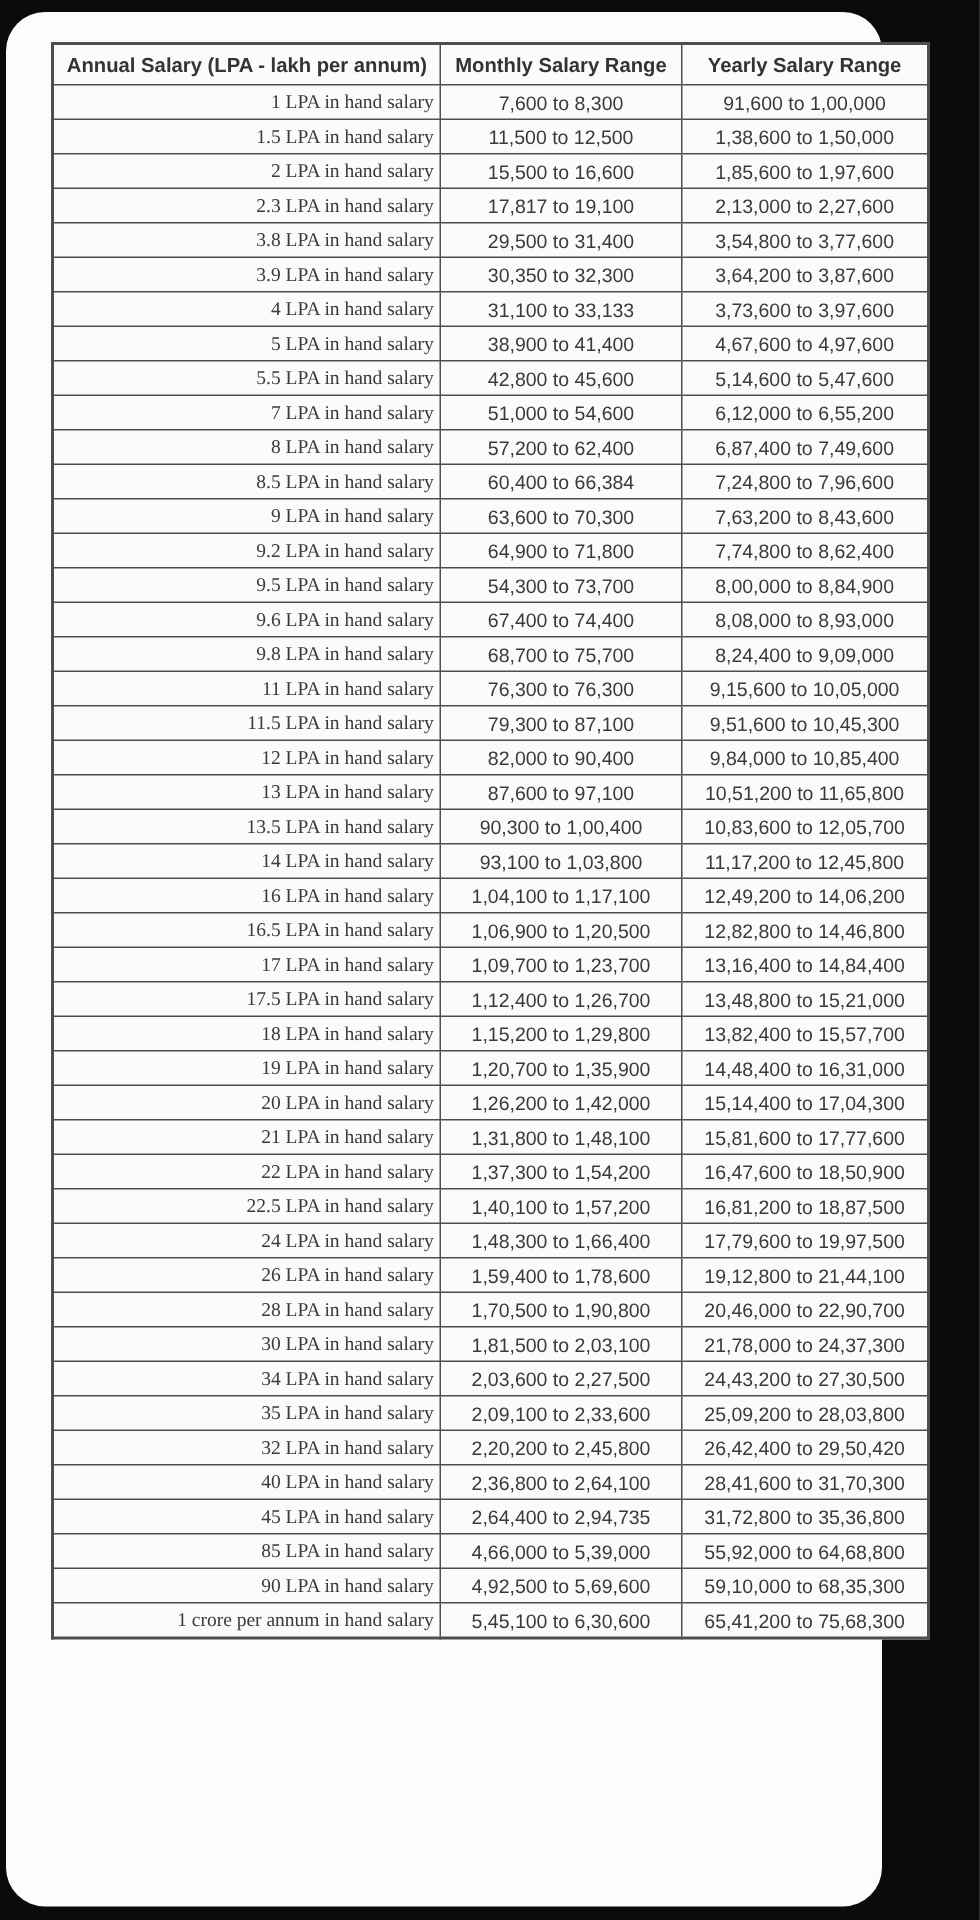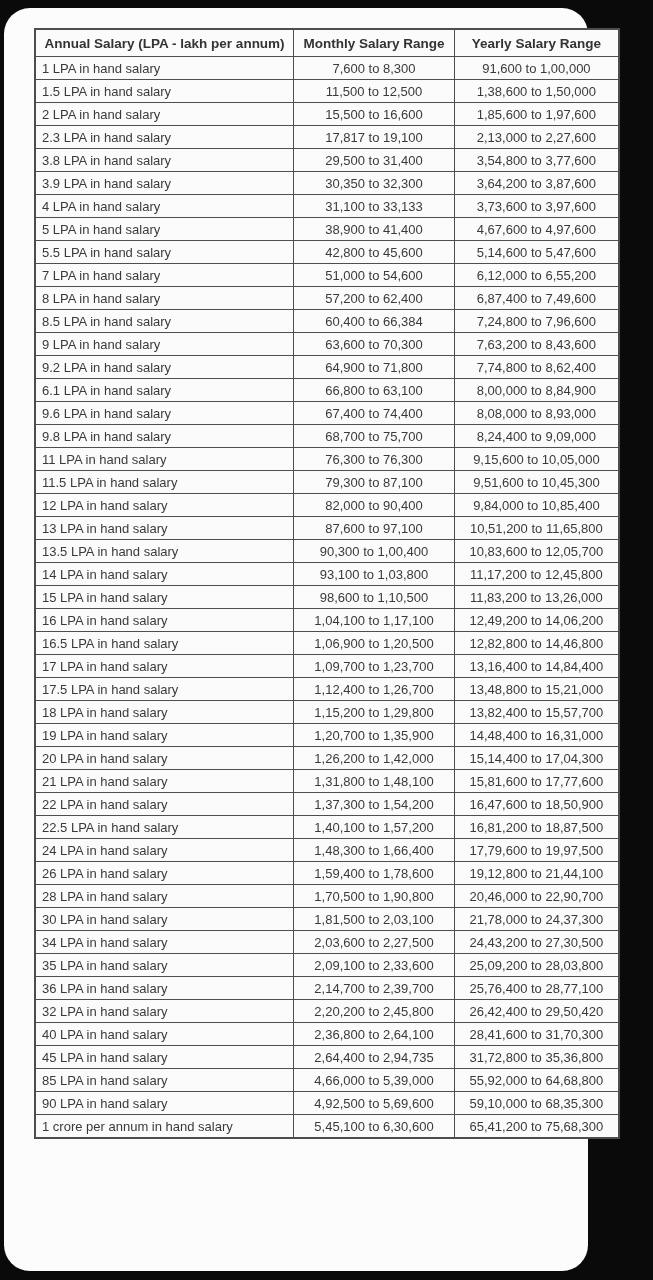--- a/index.html
+++ b/index.html
@@ -42,21 +42,21 @@
     overflow: hidden;
   }
   td {
     font-size: 13px;
     color: #3a3a3a;
     height: 22px;
     padding: 0 4px;
     white-space: nowrap;
     overflow: hidden;
   }
-  td.cell-left { text-align: left; padding-left: 6px; }
+  td.cell-left { text-align: right; padding-left: 6px; font-family: Liberation Serif, serif; }
   td.cell-center { text-align: center; }
   col.col-annual  { width: 44.3%; }
   col.col-monthly { width: 27.5%; }
   col.col-yearly  { width: 28.2%; }
 </style>
 </head>
 <body>
 
 <div class="page">
   <div class="card">
@@ -138,22 +138,22 @@
           <td class="cell-left">9 LPA in hand salary</td>
           <td class="cell-center">63,600 to 70,300</td>
           <td class="cell-center">7,63,200 to 8,43,600</td>
         </tr>
           <tr>
           <td class="cell-left">9.2 LPA in hand salary</td>
           <td class="cell-center">64,900 to 71,800</td>
           <td class="cell-center">7,74,800 to 8,62,400</td>
         </tr>
           <tr>
-          <td class="cell-left">6.1 LPA in hand salary</td>
-          <td class="cell-center">66,800 to 63,100</td>
+          <td class="cell-left">9.5 LPA in hand salary</td>
+          <td class="cell-center">54,300 to 73,700</td>
           <td class="cell-center">8,00,000 to 8,84,900</td>
         </tr>
           <tr>
           <td class="cell-left">9.6 LPA in hand salary</td>
           <td class="cell-center">67,400 to 74,400</td>
           <td class="cell-center">8,08,000 to 8,93,000</td>
         </tr>
           <tr>
           <td class="cell-left">9.8 LPA in hand salary</td>
           <td class="cell-center">68,700 to 75,700</td>
@@ -183,25 +183,20 @@
           <td class="cell-left">13.5 LPA in hand salary</td>
           <td class="cell-center">90,300 to 1,00,400</td>
           <td class="cell-center">10,83,600 to 12,05,700</td>
         </tr>
           <tr>
           <td class="cell-left">14 LPA in hand salary</td>
           <td class="cell-center">93,100 to 1,03,800</td>
           <td class="cell-center">11,17,200 to 12,45,800</td>
         </tr>
           <tr>
-          <td class="cell-left">15 LPA in hand salary</td>
-          <td class="cell-center">98,600 to 1,10,500</td>
-          <td class="cell-center">11,83,200 to 13,26,000</td>
-        </tr>
-          <tr>
           <td class="cell-left">16 LPA in hand salary</td>
           <td class="cell-center">1,04,100 to 1,17,100</td>
           <td class="cell-center">12,49,200 to 14,06,200</td>
         </tr>
           <tr>
           <td class="cell-left">16.5 LPA in hand salary</td>
           <td class="cell-center">1,06,900 to 1,20,500</td>
           <td class="cell-center">12,82,800 to 14,46,800</td>
         </tr>
           <tr>
@@ -266,25 +261,20 @@
         </tr>
           <tr>
           <td class="cell-left">34 LPA in hand salary</td>
           <td class="cell-center">2,03,600 to 2,27,500</td>
           <td class="cell-center">24,43,200 to 27,30,500</td>
         </tr>
           <tr>
           <td class="cell-left">35 LPA in hand salary</td>
           <td class="cell-center">2,09,100 to 2,33,600</td>
           <td class="cell-center">25,09,200 to 28,03,800</td>
-        </tr>
-          <tr>
-          <td class="cell-left">36 LPA in hand salary</td>
-          <td class="cell-center">2,14,700 to 2,39,700</td>
-          <td class="cell-center">25,76,400 to 28,77,100</td>
         </tr>
           <tr>
           <td class="cell-left">32 LPA in hand salary</td>
           <td class="cell-center">2,20,200 to 2,45,800</td>
           <td class="cell-center">26,42,400 to 29,50,420</td>
         </tr>
           <tr>
           <td class="cell-left">40 LPA in hand salary</td>
           <td class="cell-center">2,36,800 to 2,64,100</td>
           <td class="cell-center">28,41,600 to 31,70,300</td>

